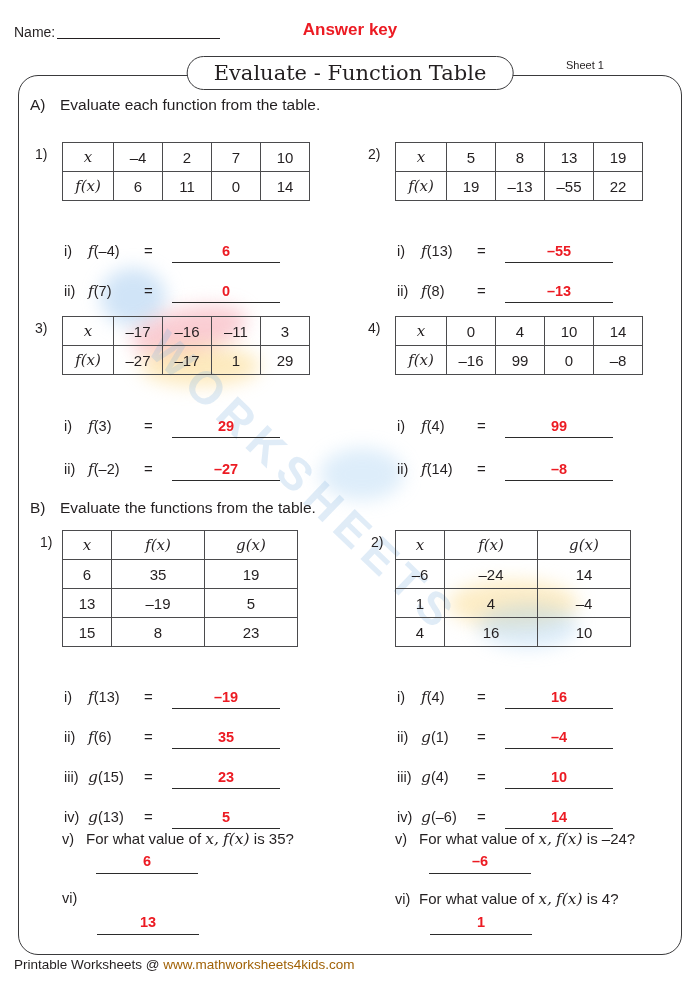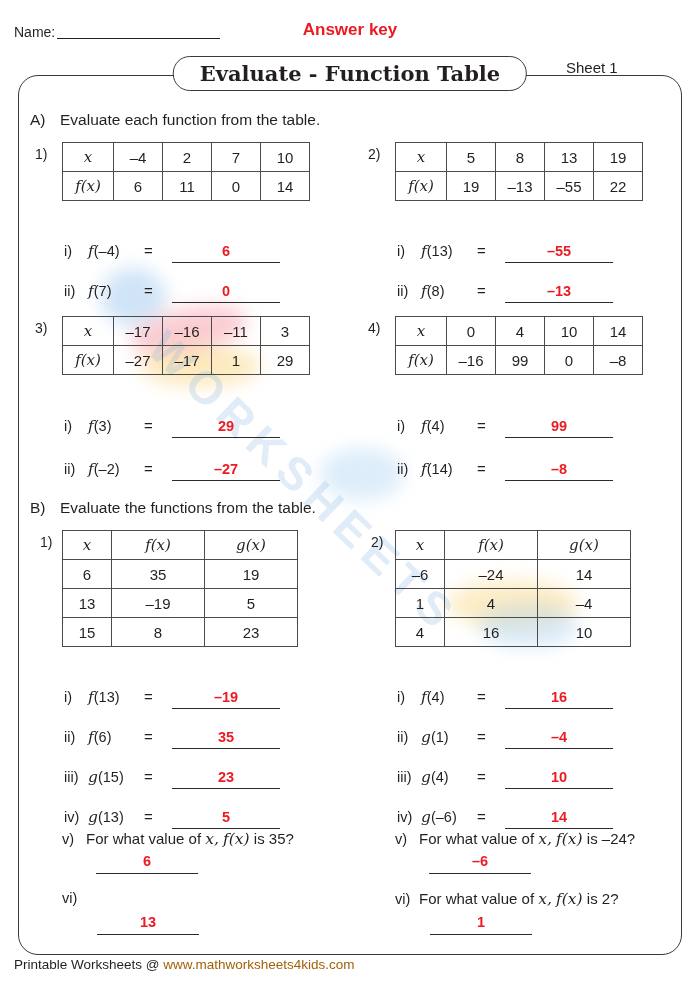--- a/index.html
+++ b/index.html
@@ -13,22 +13,22 @@
   .content{position:absolute;inset:0;z-index:1;}
   
   .name-label{position:absolute;left:14px;top:24px;font-size:14px;}
   .name-line{position:absolute;left:57px;top:22px;width:163px;height:16px;border-bottom:1.4px solid #231f20;}
   .answer-key{position:absolute;left:50%;top:20px;transform:translateX(-50%);
               font-size:17px;font-weight:bold;color:#EC1B23;}
   .outer-box{position:absolute;left:18px;top:75px;width:662px;height:878px;
              border:1.6px solid #3a3a3c;border-radius:20px;}
   .title-box{position:absolute;left:50%;top:56px;transform:translateX(-50%);
              background:#fff;border:1.6px solid #3a3a3c;border-radius:17px;padding:4px 26px;
-             font-family:"DejaVu Serif",serif;font-weight:bold;font-size:21px;white-space:nowrap;}
-  .sheet-label{position:absolute;left:566px;top:59px;font-size:15px;}
+             font-family:"DejaVu Serif",serif;font-weight:normal;font-size:21px;white-space:nowrap;}
+  .sheet-label{position:absolute;left:566px;top:59px;font-size:11px;}
   
   .sec-head{position:absolute;font-size:15.5px;}
   .sec-head .lab{display:inline-block;width:30px;}
   
   .pnum{position:absolute;font-size:14px;}
   
   .tbl{position:absolute;border-collapse:collapse;table-layout:fixed;background:rgba(255,255,255,0.0);}
   .tbl td{border:1.6px solid #4b4b4d;text-align:center;vertical-align:middle;
           font-size:15px;height:28px;padding:0 2px;}
   .tblA td{width:44px;} .tblA td.hd{width:46px;}
@@ -68,21 +68,21 @@
 
   <div class="content">
 
     <span class="name-label">Name:</span>
     <div class="name-line"></div>
     <div class="answer-key">Answer key</div>
     <div class="outer-box"></div>
     <div class="title-box">Evaluate - Function Table</div>
     <div class="sheet-label">Sheet 1</div>
 
-    <div class="sec-head" style="left:30px;top:111px;">
+    <div class="sec-head" style="left:30px;top:96px;">
       <span class="lab">A)</span><span>Evaluate each function from the table.</span>
     </div>
 
     <div class="pnum" style="left:35px;top:146px;">1)</div>
     <table class="tbl tblA" style="left:62px;top:142px;">
       <tbody>
           <tr>
         <td class="hd">x</td>
         <td>–4</td>
         <td>2</td>
@@ -333,20 +333,20 @@
         <span>is –24?</span>
       </span>
     </div>
     <div class="wqans" style="left:429px;top:853px;">–6</div>
     <div class="qrow" style="left:395px;top:890px;">
       <span class="qnum">vi)</span>
       <span class="wqtext">
         <span>For what value of</span>
         <i class="mf">x,</i>
         <i class="mf">f(x)</i>
-        <span>is 2?</span>
+        <span>is 4?</span>
       </span>
     </div>
     <div class="wqans" style="left:430px;top:914px;">1</div>
 
     <div class="footer"><span>Printable Worksheets @ </span><a href="#">www.mathworksheets4kids.com</a></div>
   </div>
 </div>
 
 </body></html>

